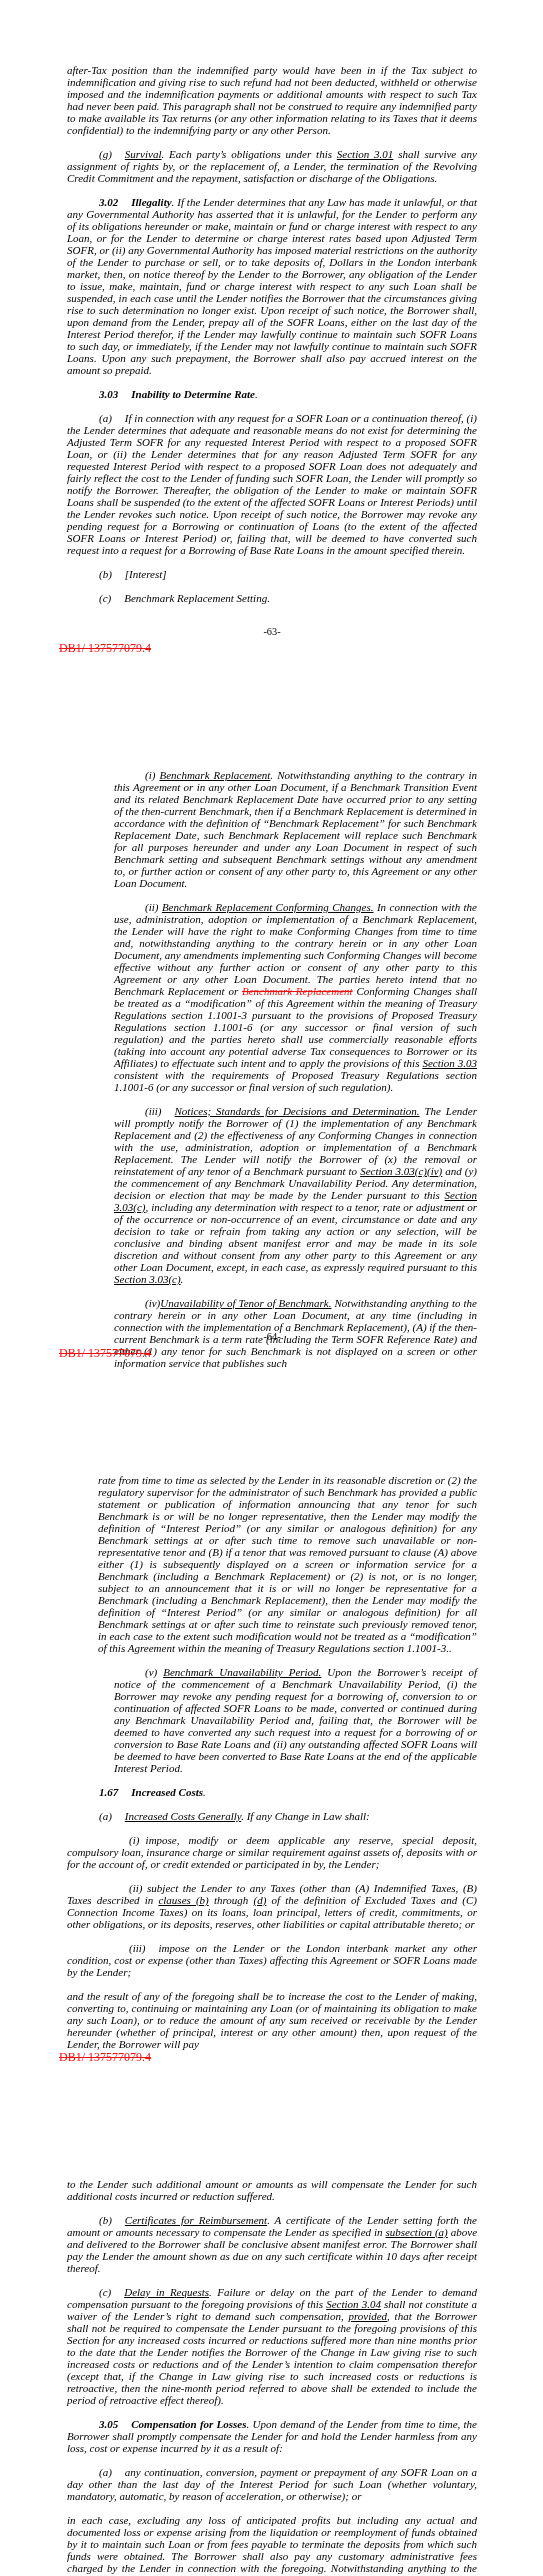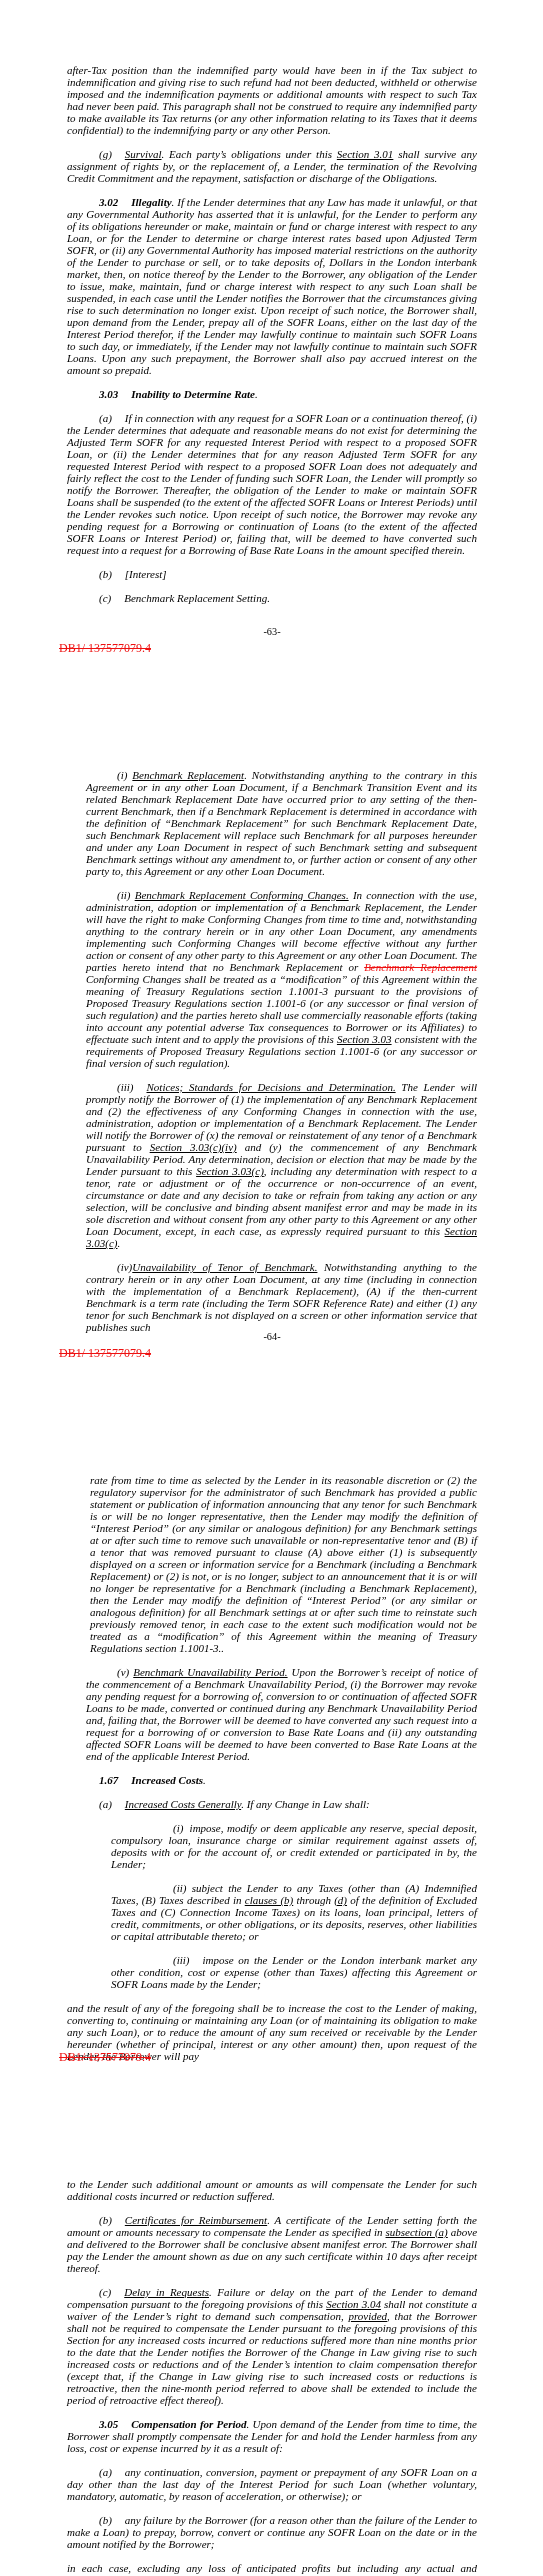--- a/index.html
+++ b/index.html
@@ -2,23 +2,23 @@
 <html style="font-size:8.2px"><head>
 <meta charset="utf-8">
 <style>
   html,body{margin:0;padding:0;background:#ffffff;}
   body{width:544px;font-family:"Liberation Serif", serif;color:#000000;}
   .page{position:relative;width:544px;background:#ffffff;box-sizing:border-box;overflow:hidden;}
   .content{padding:0 67px;}
   p{margin:0 0 12px 0;text-align:justify;font-size:11px;line-height:12px;font-style:italic;}
   .p-cont{text-indent:0;}
   .p-body{text-indent:32px;}
-  .p-sub1{margin-left:19px;text-indent:31px;}
-  .p-sub1cont{margin-left:23px;text-indent:0;}
-  .p-item1{text-indent:62px;margin-left:44px;}
+  .p-sub1{margin-left:47px;text-indent:31px;}
+  .p-sub1cont{margin-left:31px;text-indent:0;}
+  .p-item1{text-indent:62px;}
   .seg-b{font-weight:bold;}
   .seg-u{text-decoration:underline;}
   .seg-rs{color:#ee1111;text-decoration:line-through;}
   .tab{display:inline-block;width:13px;}
   .tab-sm{display:inline-block;width:6.2px;}
   .pagenum{position:absolute;left:0;right:0;text-align:center;font-size:10.3px;line-height:12px;}
   .redref{position:absolute;left:59px;color:#ee1111;text-decoration:line-through;font-size:12px;line-height:9.8px;}
   .page-1{height:719px;padding-top:64px;}
   .page-2{height:703px;padding-top:50px;}
   .page-3{height:703px;padding-top:52px;}
@@ -65,20 +65,19 @@
         <p class="p-item1"><span class="seg">(iii)</span><span class="tab"></span><span class="seg">impose on the Lender or the London interbank market any other condition, cost or expense (other than Taxes) affecting this Agreement or SOFR Loans made by the Lender;</span></p>
         <p class="p-cont"><span class="seg">and the result of any of the foregoing shall be to increase the cost to the Lender of making, converting to, continuing or maintaining any Loan (or of maintaining its obligation to make any such Loan), or to reduce the amount of any sum received or receivable by the Lender hereunder (whether of principal, interest or any other amount) then, upon request of the Lender, the Borrower will pay</span></p>
       </div>
       <div class="redref">DB1/ 137577079.4</div>
     </div>
     <div class="page page-4">
       <div class="content">
         <p class="p-cont"><span class="seg">to the Lender such additional amount or amounts as will compensate the Lender for such additional costs incurred or reduction suffered.</span></p>
         <p class="p-body"><span class="seg">(b)</span><span class="tab"></span><span class="seg seg-u">Certificates for Reimbursement</span><span class="seg">.  A certificate of the Lender setting forth the amount or amounts necessary to compensate the Lender as specified in </span><span class="seg seg-u">subsection (a)</span><span class="seg"> above and delivered to the Borrower shall be conclusive absent manifest error.  The Borrower shall pay the Lender the amount shown as due on any such certificate within 10 days after receipt thereof.</span></p>
         <p class="p-body"><span class="seg">(c)</span><span class="tab"></span><span class="seg seg-u">Delay in Requests</span><span class="seg">.  Failure or delay on the part of the Lender to demand compensation pursuant to the foregoing provisions of this </span><span class="seg seg-u">Section 3.04</span><span class="seg"> shall not constitute a waiver of the Lender’s right to demand such compensation, </span><span class="seg seg-u">provided</span><span class="seg">, that the Borrower shall not be required to compensate the Lender pursuant to the foregoing provisions of this Section for any increased costs incurred or reductions suffered more than nine months prior to the date that the Lender notifies the Borrower of the Change in Law giving rise to such increased costs or reductions and of the Lender’s intention to claim compensation therefor (except that, if the Change in Law giving rise to such increased costs or reductions is retroactive, then the nine-month period referred to above shall be extended to include the period of retroactive effect thereof).</span></p>
-        <p class="p-body"><span class="seg seg-b">3.05</span><span class="tab"></span><span class="seg seg-b">Compensation for Period</span><span class="seg">.  Upon demand of the Lender from time to time, the Borrower shall promptly compensate the Lender for and hold the Lender harmless from any loss, cost or expense incurred by it as a result of:</span></p>
+        <p class="p-body"><span class="seg seg-b">3.05</span><span class="tab"></span><span class="seg seg-b">Compensation for Losses</span><span class="seg">.  Upon demand of the Lender from time to time, the Borrower shall promptly compensate the Lender for and hold the Lender harmless from any loss, cost or expense incurred by it as a result of:</span></p>
         <p class="p-body"><span class="seg">(a)</span><span class="tab"></span><span class="seg">any continuation, conversion, payment or prepayment of any SOFR Loan on a day other than the last day of the Interest Period for such Loan (whether voluntary, mandatory, automatic, by reason of acceleration, or otherwise); or</span></p>
-        <p class="p-body"><span class="seg">(b)</span><span class="tab"></span><span class="seg">any failure by the Borrower (for a reason other than the failure of the Lender to make a Loan) to prepay, borrow, convert or continue any SOFR Loan on the date or in the amount notified by the Borrower;</span></p>
         <p class="p-cont"><span class="seg">in each case, excluding any loss of anticipated profits but including any actual and documented loss or expense arising from the liquidation or reemployment of funds obtained by it to maintain such Loan or from fees payable to terminate the deposits from which such funds were obtained.  The Borrower shall also pay any customary administrative fees charged by the Lender in connection with the foregoing.  Notwithstanding anything to the contrary contained herein, the Borrower shall not be required to make any payment under this </span></p>
       </div>
     </div>
   </div>
 
 
 </body></html>

